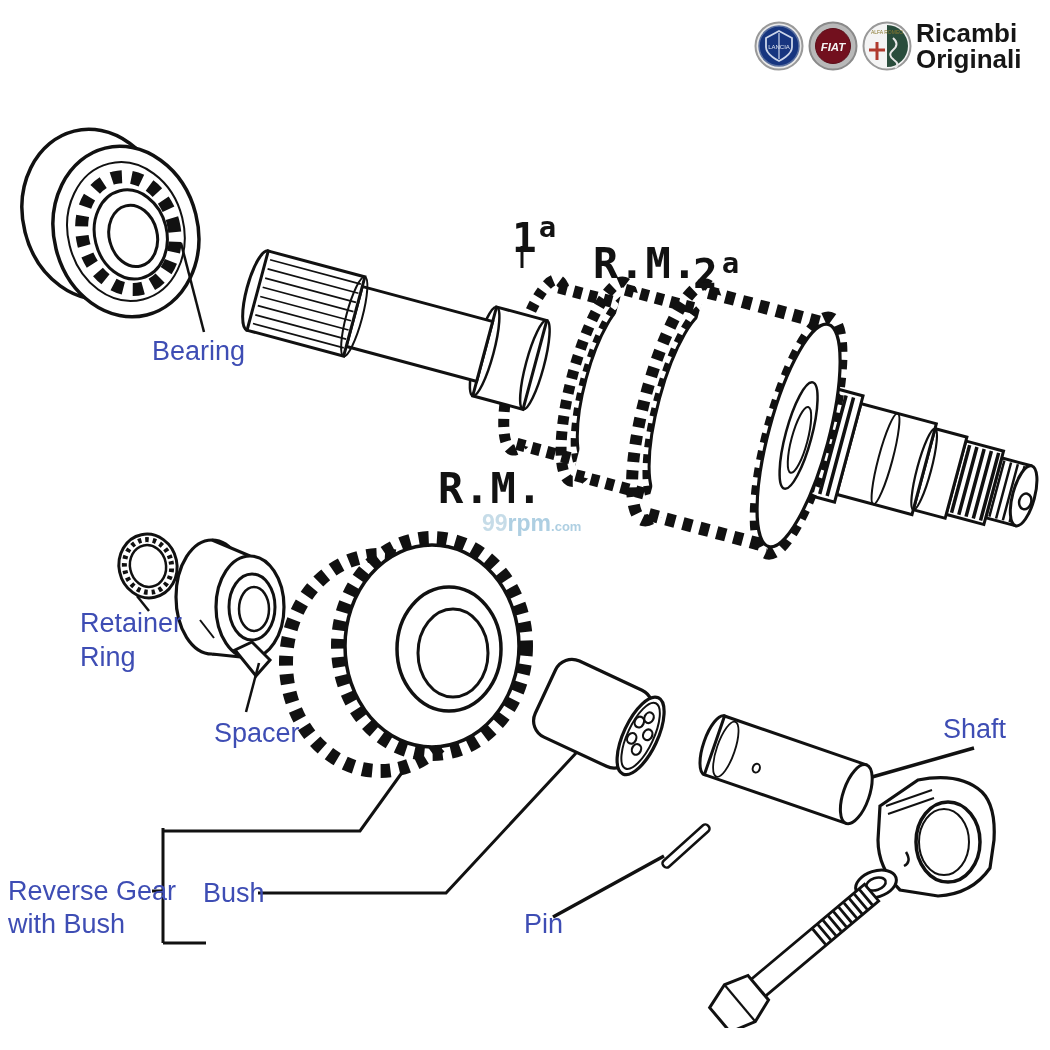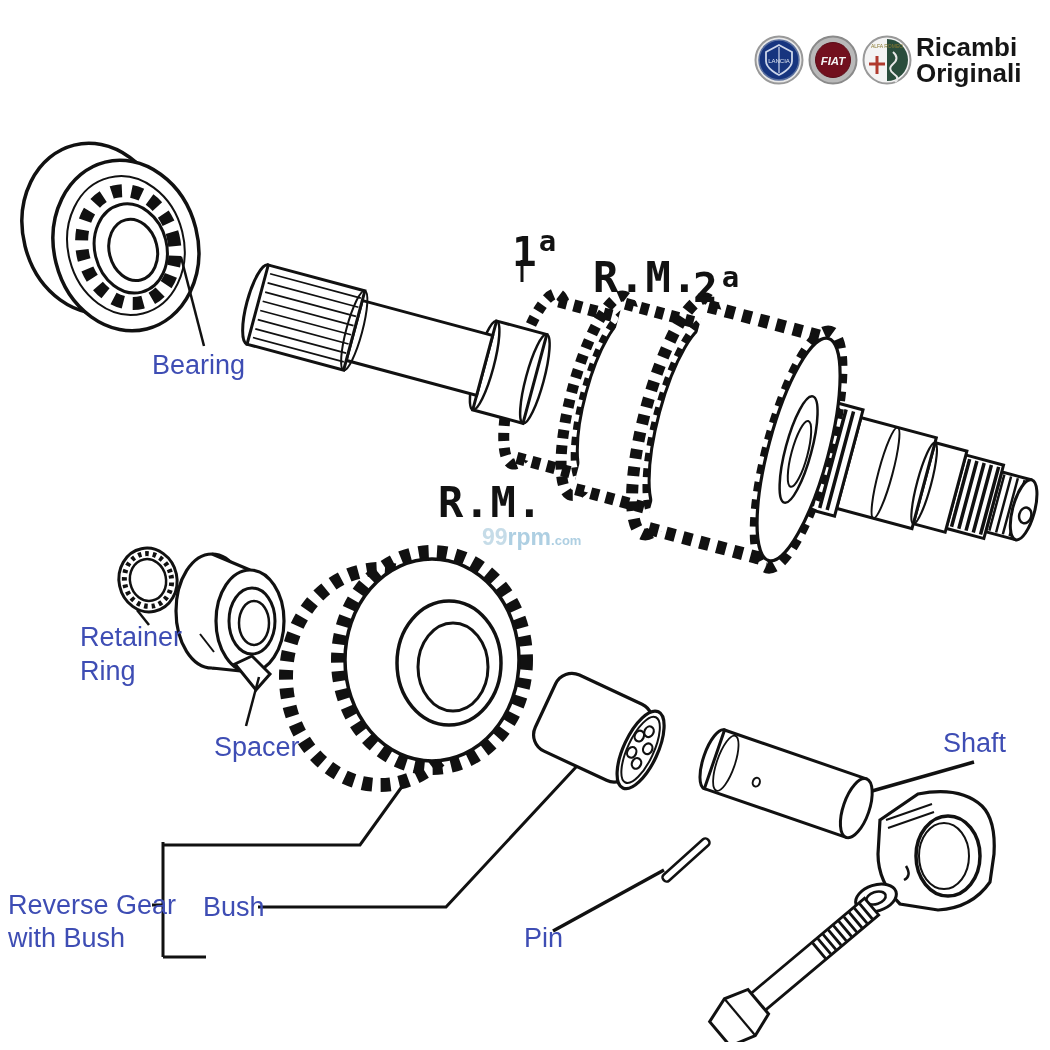--- a/index.html
+++ b/index.html
@@ -1,17 +1,17 @@
 <!DOCTYPE html>
 <html><head>
 <meta charset="utf-8">
 <style>
   html,body{margin:0;padding:0;background:#fff;}
   .canvas{position:relative;width:1050px;height:1028px;background:#ffffff;overflow:hidden;
-          font-family:"Liberation Sans", sans-serif;margin-top:14px;}
+          font-family:"Liberation Sans", sans-serif;}
   svg{display:block;}
   text{user-select:none;}
   .part-label{font-family:"Liberation Sans", sans-serif;font-size:27px;fill:#3e4db4;}
   .mech-mark{font-family:"DejaVu Sans Mono", monospace;font-weight:bold;fill:#121212;}
   .brand-title{font-family:"Liberation Sans", sans-serif;font-weight:bold;font-size:26px;fill:#161616;}
   .wm{font-family:"Liberation Sans", sans-serif;font-weight:bold;}
 </style>
 </head>
 <body>
 

